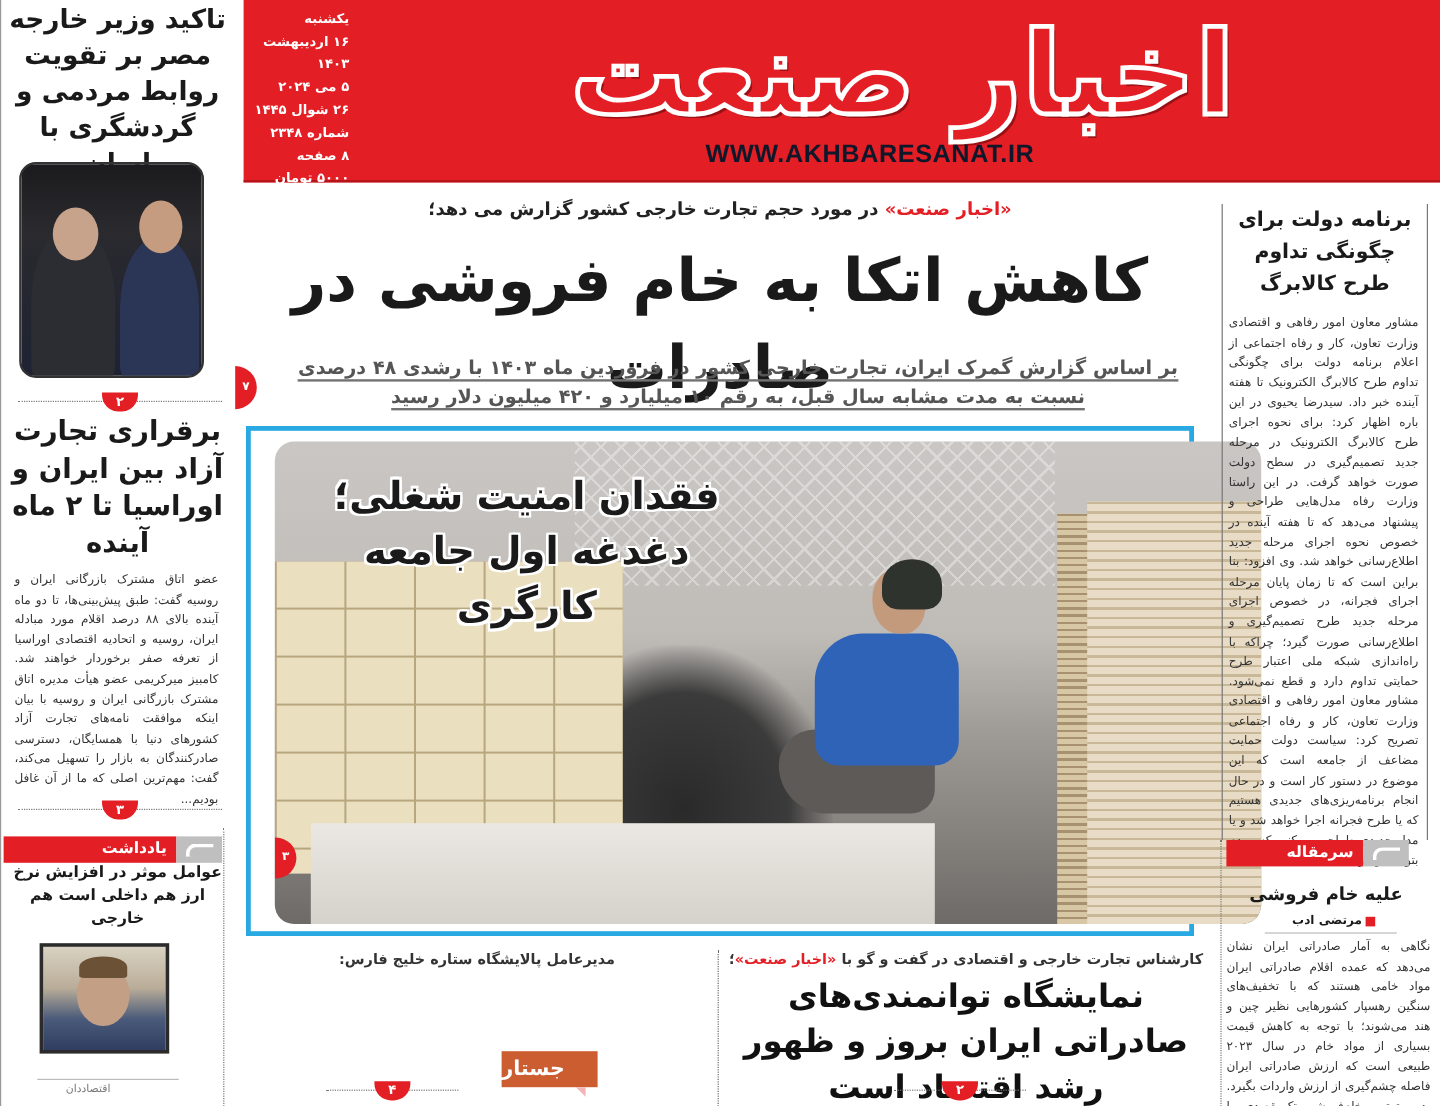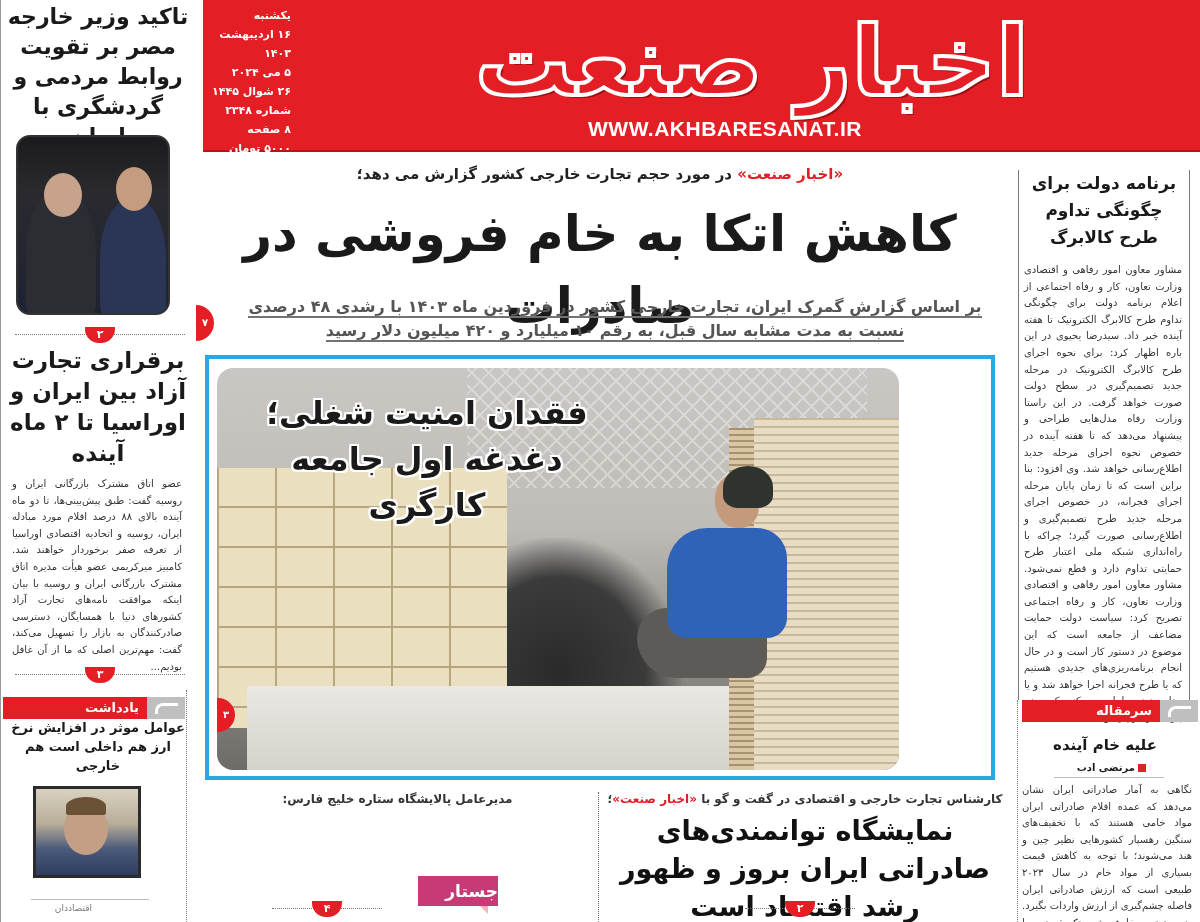--- a/index.html
+++ b/index.html
@@ -6,21 +6,21 @@
   html, body { width: 1200px; height: 922px; overflow: hidden; background: #ffffff; }
   body { font-family: "DejaVu Sans", sans-serif; color: #1a1a1a; position: relative; direction: rtl; }
 
   .abs { position: absolute; }
 
   
   .masthead { left: 203px; top: 0; width: 997px; height: 152px; background: #e31e24; border-bottom: 2px solid #b71419; padding-left: 19px; }
   .masthead .date-block { position: absolute; left: 8px; top: 6px; width: 80px; color: #fff; font-size: 11px; line-height: 19px; font-weight: bold; text-align: right; direction: rtl; }
   .masthead .logo { position: absolute; right: 18px; top: 4px; width: 860px; height: 115px; display: flex; align-items: center; justify-content: center; }
   .masthead .logo span { font-family: "DejaVu Sans", sans-serif; font-weight: bold; font-size: 96px; color: #e31e24; -webkit-text-stroke: 4px #ffffff; letter-spacing: -2px; line-height: 1; text-shadow: 3px 3px 0 #9a1015; }
-  .masthead .url { position: absolute; left: 385px; top: 117px; color: #ffffff; font-family: "Liberation Sans", sans-serif; font-weight: bold; font-size: 21px; direction: ltr; letter-spacing: 0.5px; }
+  .masthead .url { position: absolute; left: 385px; top: 117px; color: #0f172a; font-family: "Liberation Sans", sans-serif; font-weight: bold; font-size: 21px; direction: ltr; letter-spacing: 0.5px; }
 
   
   .left-col { left: 0; top: 0; width: 196px; height: 922px; border-left: 1px solid #999; }
   .left-col .headline1 { position: absolute; top: 2px; right: 6px; width: 184px; text-align: center; font-weight: bold; font-size: 22px; line-height: 30px; color: #1a1a1a; }
   .left-col .photo1 { position: absolute; top: 135px; left: 15px; width: 154px; height: 180px; border-radius: 14px; border: 2px solid #333; overflow: hidden; background: linear-gradient(180deg, #1b1b1d 0%, #2a2a2e 30%, #1e2233 100%); }
   .person { position: absolute; border-radius: 50% 50% 10% 10%; }
   .page-marker { position: absolute; height: 18px; display: flex; align-items: center; justify-content: center; }
   .page-marker .dots { position: absolute; left: 0; right: 0; top: 8px; border-top: 1px dotted #777; }
   .page-marker .num { position: relative; background: #e31e24; color: #fff; font-size: 11px; font-weight: bold; width: 30px; height: 16px; border-radius: 0 0 14px 14px; text-align: center; line-height: 16px; }
   .left-col .headline2 { position: absolute; top: 345px; right: 6px; width: 184px; text-align: center; font-weight: bold; font-size: 23px; line-height: 31px; margin-left: 12px; }
@@ -50,21 +50,21 @@
 
   
   .kicker { left: 200px; top: 165px; width: 800px; text-align: center; font-size: 15px; font-weight: bold; color: #222; }
   .kicker .brand { color: #e31e24; }
   .main-headline { left: 200px; top: 198px; width: 800px; text-align: center; font-size: 50px; line-height: 72px; font-weight: bold; color: #1a1a1a; letter-spacing: -1px; }
   .lead { left: 230px; top: 295px; width: 770px; text-align: center; font-size: 16px; line-height: 24px; color: #555; font-weight: bold; }
   .lead span { border-bottom: 2px solid #737373; }
   .pg7 { left: 196px; top: 305px; width: 18px; height: 36px; background: #e31e24; border-radius: 0 18px 18px 0; color: #fff; font-size: 10px; text-align: center; line-height: 36px; font-weight: bold; }
 
   .feature-frame { left: 205px; top: 355px; width: 790px; height: 425px; border: 4px solid #29a9e1; background: #fff; }
-  .feature-photo { position: absolute; left: 8px; top: 9px; width: 682px; height: 402px; border-radius: 16px; overflow: hidden;
+  .feature-photo { position: absolute; left: 20px; top: 9px; width: 822px; height: 402px; border-radius: 16px; overflow: hidden;
     background: linear-gradient(180deg, #c9c6c3 0%, #bfbcb8 40%, #9f9b96 60%, #6e6a67 100%); }
   .photo-lattice { position: absolute; left: 250px; top: 0; width: 400px; height: 120px; opacity: 0.35;
     background-image: repeating-linear-gradient(45deg, #fff 0 2px, transparent 2px 12px), repeating-linear-gradient(-45deg, #fff 0 2px, transparent 2px 12px); }
   .bricks { position: absolute; left: 0; top: 100px; width: 290px; height: 260px;
     background-color: #eadfbf;
     background-image: linear-gradient(0deg, #b8a67f 2px, transparent 2px), linear-gradient(90deg, #b8a67f 2px, transparent 2px);
     background-size: 58px 40px; }
   .coal { position: absolute; left: 215px; top: 170px; width: 250px; height: 150px; background: radial-gradient(ellipse at 50% 90%, #2a2a2a 0%, #3b3b3b 50%, transparent 72%); }
   .slabs { position: absolute; right: 0; top: 50px; width: 145px; height: 352px;
     background: repeating-linear-gradient(0deg, #e8dcc6 0 6px, #c9b897 6px 8px); }
@@ -78,21 +78,21 @@
   .worker-hat { position: absolute; left: 86px; top: -2px; width: 50px; height: 42px; background: #2e332e; border-radius: 50% 50% 30% 30%; }
   .feature-caption { position: absolute; left: 20px; top: 22px; width: 380px; text-align: center; font-size: 32px; line-height: 46px; font-weight: bold; color: #1a1a1a;
     text-shadow: 2px 0 0 #fff, -2px 0 0 #fff, 0 2px 0 #fff, 0 -2px 0 #fff, 2px 2px 0 #fff, -2px -2px 0 #fff, 2px -2px 0 #fff, -2px 2px 0 #fff; }
   .pg3 { position: absolute; left: 0; top: 330px; width: 18px; height: 34px; background: #e31e24; border-radius: 0 18px 18px 0; color: #fff; font-size: 10px; text-align: center; line-height: 34px; font-weight: bold; }
 
   .bottom-story { position: absolute; top: 792px; }
   .bottom-story .pre { font-size: 12px; font-weight: bold; color: #333; text-align: center; }
   .bottom-story .pre .brand { color: #e31e24; }
   .bottom-story .title { font-size: 27px; line-height: 38px; font-weight: bold; text-align: center; margin-top: 6px; color: #111; }
   .divider-v { position: absolute; left: 598px; top: 792px; height: 130px; border-left: 1px dotted #666; }
-  .jostar { position: absolute; left: 418px; top: 876px; width: 80px; height: 30px; background: #be185d; color: #fff; font-size: 17px; font-weight: bold; text-align: right; line-height: 30px; opacity: 0.85; }
+  .jostar { position: absolute; left: 418px; top: 876px; width: 80px; height: 30px; background: #c2410c; color: #fff; font-size: 17px; font-weight: bold; text-align: left; line-height: 30px; opacity: 0.85; }
   .jostar::after { content: ""; position: absolute; right: 10px; bottom: -8px; border-left: 8px solid transparent; border-top: 8px solid #f2a7ab; }
 </style>
 </head>
 <body>
 
 <div class="abs left-col">
   <div class="headline1">تاکید وزیر خارجه مصر بر تقویت روابط مردمی و گردشگری با ایران</div>
   <div class="photo1">
     <div class="person" style="left:8px; top:50px; width:70px; height:130px; background:#2c2d33;"></div>
     <div class="person" style="left:26px; top:36px; width:38px; height:44px; background:#c7a38c; border-radius:50%;"></div>
@@ -197,24 +197,24 @@
     <div class="num">۴</div>
 </div>
 <div class="jostar">جستار</div>
 
 <div class="abs right-col">
   <div class="vline-l"></div>
   <div class="vline-r"></div>
   <div class="headline">برنامه دولت برای چگونگی تداوم طرح کالابرگ</div>
   <div class="text body-text">مشاور معاون امور رفاهی و اقتصادی وزارت تعاون، کار و رفاه اجتماعی از اعلام برنامه دولت برای چگونگی تداوم طرح کالابرگ الکترونیک تا هفته آینده خبر داد. سیدرضا یحیوی در این باره اظهار کرد: برای نحوه اجرای طرح کالابرگ الکترونیک در مرحله جدید تصمیم‌گیری در سطح دولت صورت خواهد گرفت. در این راستا وزارت رفاه مدل‌هایی طراحی و پیشنهاد می‌دهد که تا هفته آینده در خصوص نحوه اجرای مرحله جدید اطلاع‌رسانی خواهد شد. وی افزود: بنا براین است که تا زمان پایان مرحله اجرای فجرانه، در خصوص اجرای مرحله جدید طرح تصمیم‌گیری و اطلاع‌رسانی صورت گیرد؛ چراکه با راه‌اندازی شبکه ملی اعتبار طرح حمایتی تداوم دارد و قطع نمی‌شود. مشاور معاون امور رفاهی و اقتصادی وزارت تعاون، کار و رفاه اجتماعی تصریح کرد: سیاست دولت حمایت مضاعف از جامعه است که این موضوع در دستور کار است و در حال انجام برنامه‌ریزی‌های جدیدی هستیم که یا طرح فجرانه اجرا خواهد شد و یا مدل جدیدی طراحی می‌کنیم که مردم بتوانند از مزایای آن استفاده کنند.</div>
   <div class="dotted-left"></div>
-  <div class="section-bar" style="top:540px; left:8px; width:176px;">
+  <div class="section-bar" style="top:540px; left:8px; width:152px;">
     <div class="arrow"></div>
     <div class="label">سرمقاله</div>
   </div>
-  <div class="ed-title">علیه خام آینده</div>
+  <div class="ed-title">علیه خام فروشی</div>
   <div class="byline" style="top:602px; right:54px;">
     <span class="sq"></span>
     <span>مرتضی ادب</span>
   </div>
   <div class="byline-rule" style="top:617px; left:40px; width:110px;"></div>
   <div class="ed-text body-text">نگاهی به آمار صادراتی ایران نشان می‌دهد که عمده اقلام صادراتی ایران مواد خامی هستند که با تخفیف‌های سنگین رهسپار کشورهایی نظیر چین و هند می‌شوند؛ با توجه به کاهش قیمت بسیاری از مواد خام در سال ۲۰۲۳ طبیعی است که ارزش صادراتی ایران فاصله چشم‌گیری از ارزش واردات بگیرد. بدین ترتیب خام‌فروشی تک‌مقصدی را می‌توان از دیگر متغیرهای موثر بر افت شدید تراز تجاری ایران در سال ۱۴۰۲ دانست. شاید</div>
 </div>
 
 </body></html>

